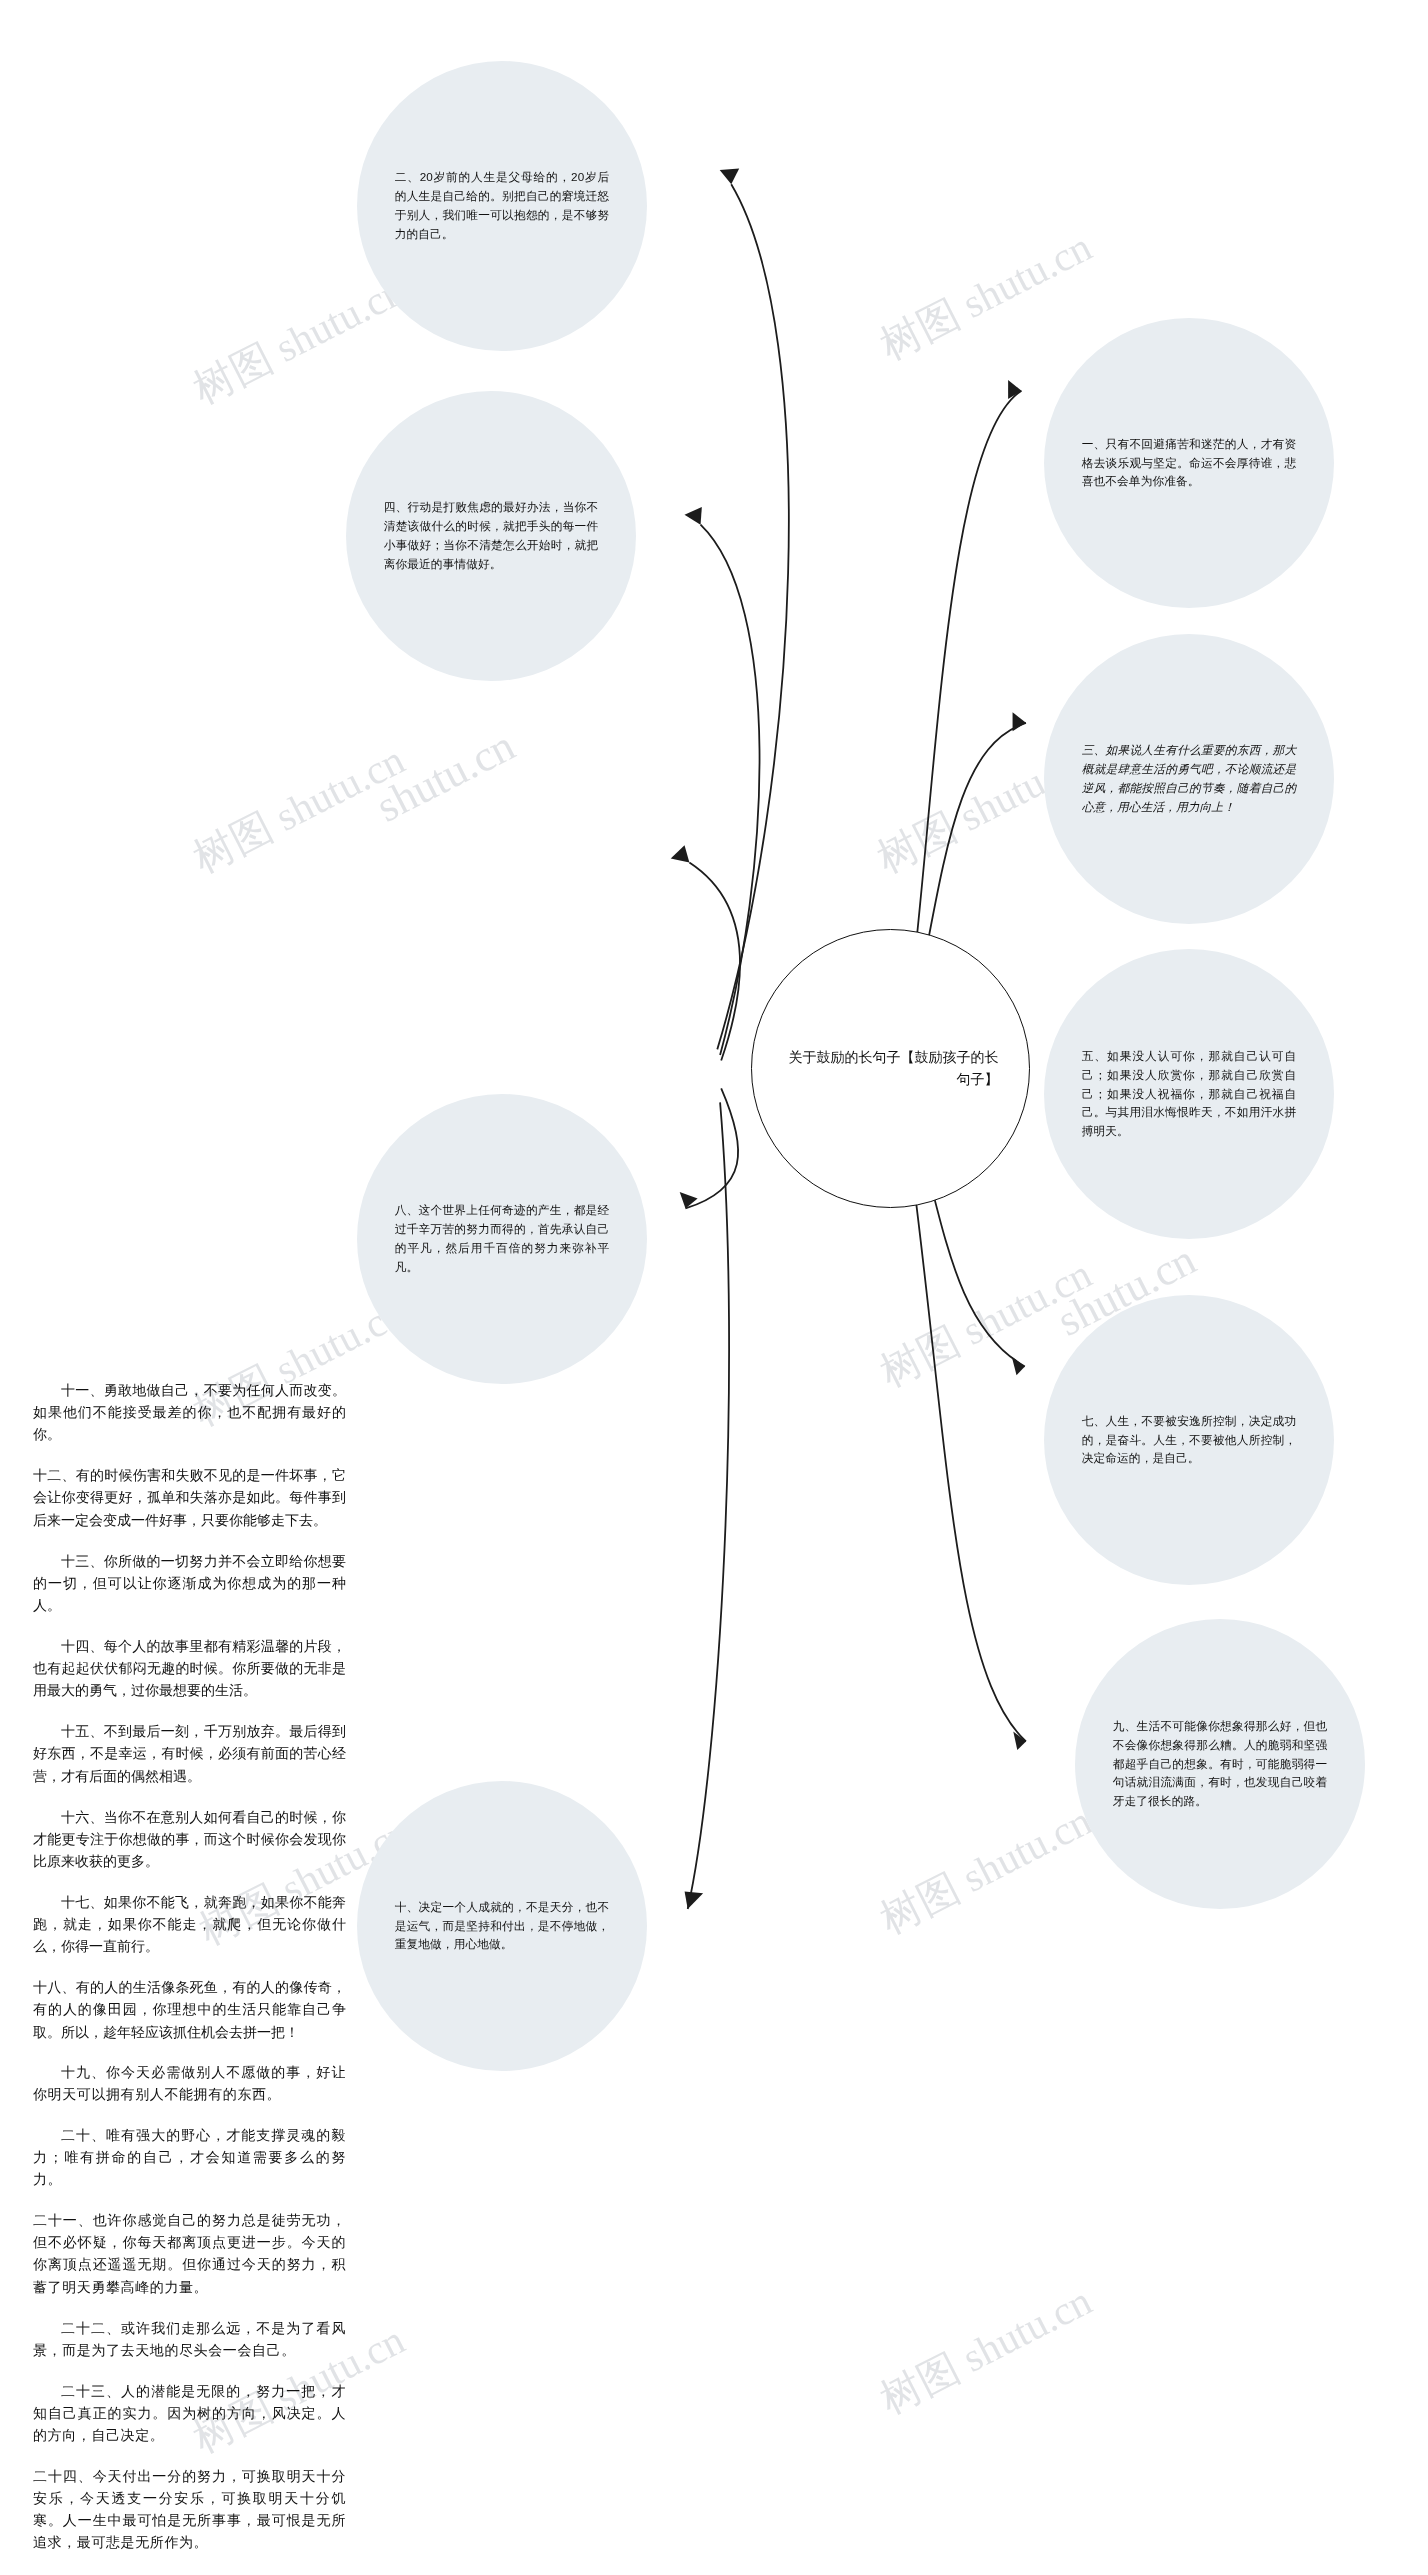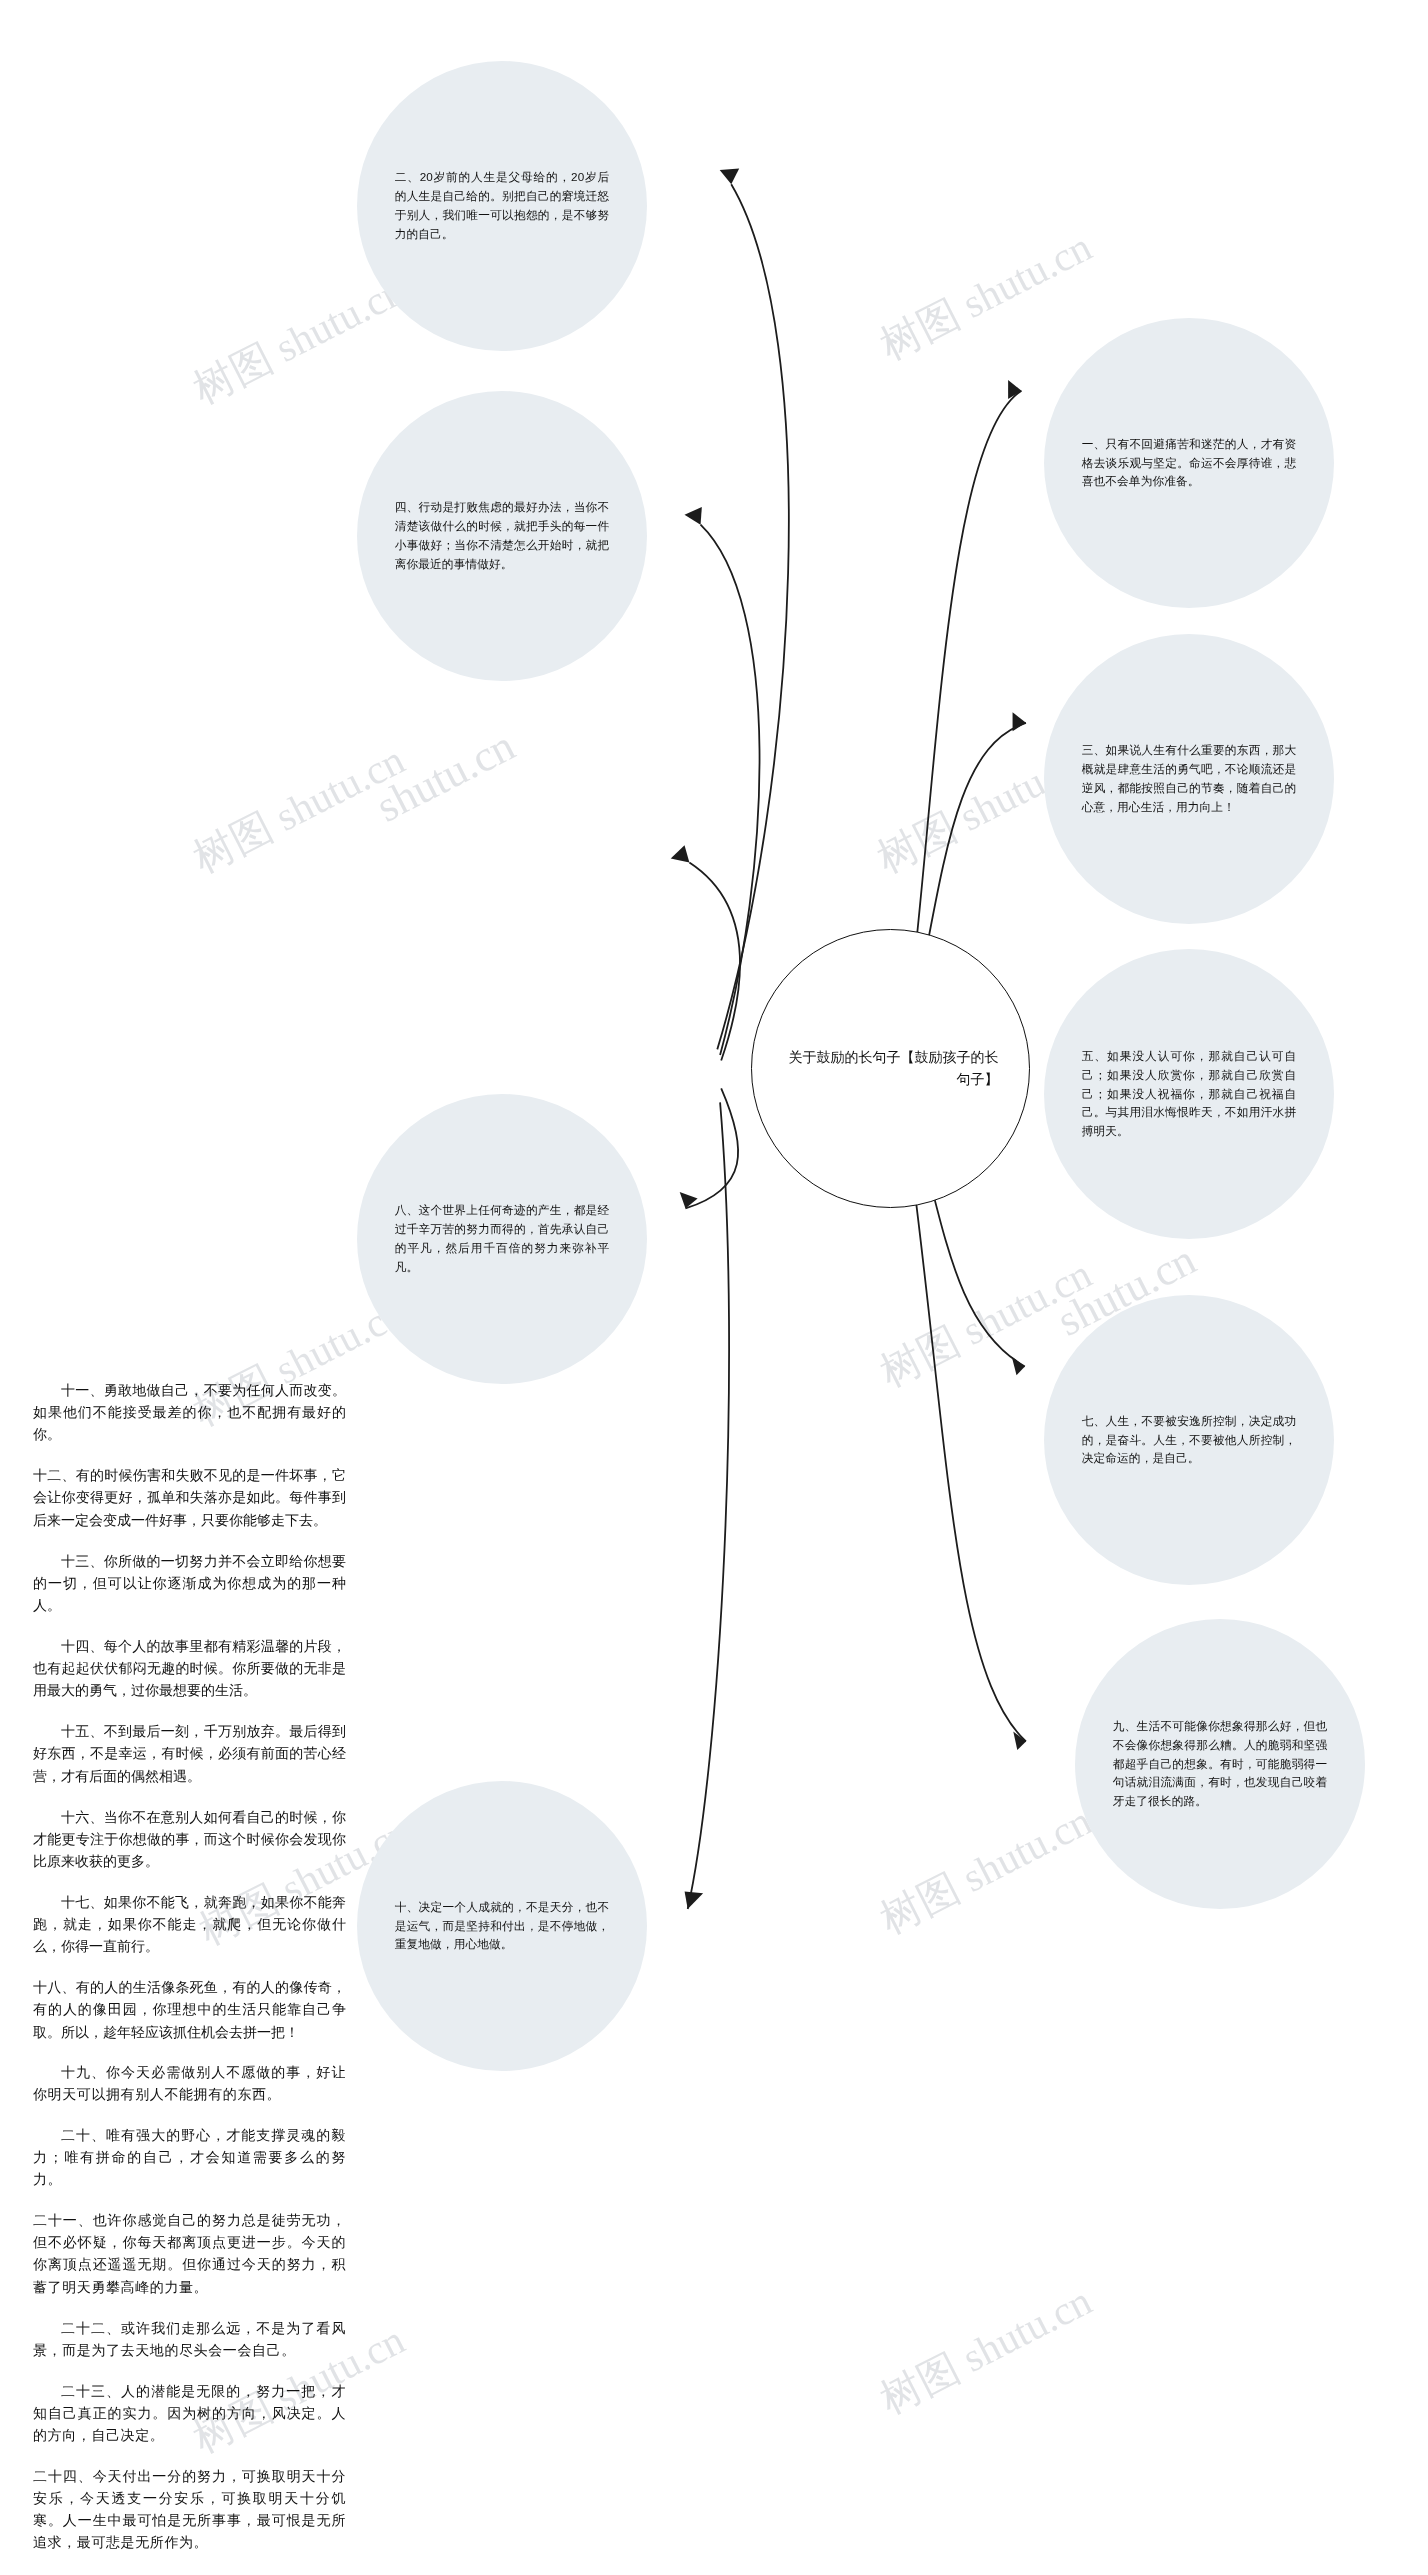--- a/index.html
+++ b/index.html
@@ -150,42 +150,42 @@
     <polygon points="1836,2448 1810,2435 1824,2466" transform="rotate(10 1836 2448)"></polygon>
 
     <path d="M1618,1975 C1700,2560 1700,2990 1838,3120"></path>
     <polygon points="1838,3120 1812,3107 1826,3138" transform="rotate(12 1838 3120)"></polygon>
   </svg>
 
   <div class="bubble" style="left:357px;top:61px;width:290px;height:290px;">
     <div class="txt">二、20岁前的人生是父母给的，20岁后的人生是自己给的。别把自己的窘境迁怒于别人，我们唯一可以抱怨的，是不够努力的自己。</div>
   </div>
 
-  <div class="bubble" style="left:357px;top:391px;width:290px;height:290px;justify-content:center;">
+  <div class="bubble" style="left:346px;top:391px;width:290px;height:290px;justify-content:center;">
     <div class="txt">四、行动是打败焦虑的最好办法，当你不清楚该做什么的时候，就把手头的每一件小事做好；当你不清楚怎么开始时，就把离你最近的事情做好。</div>
   </div>
 
 
   <div class="bubble" style="left:357px;top:1094px;width:290px;height:290px;">
     <div class="txt">八、这个世界上任何奇迹的产生，都是经过千辛万苦的努力而得的，首先承认自己的平凡，然后用千百倍的努力来弥补平凡。</div>
   </div>
 
   <div class="bubble" style="left:357px;top:1781px;width:290px;height:290px;">
     <div class="txt">十、决定一个人成就的，不是天分，也不是运气，而是坚持和付出，是不停地做，重复地做，用心地做。</div>
   </div>
 
   <div class="center-node" style="left:751px;top:929px;width:279px;height:279px;">
     <div class="txt">关于鼓励的长句子【鼓励孩子的长句子】</div>
   </div>
 
   <div class="bubble" style="left:1044px;top:318px;width:290px;height:290px;">
     <div class="txt">一、只有不回避痛苦和迷茫的人，才有资格去谈乐观与坚定。命运不会厚待谁，悲喜也不会单为你准备。</div>
   </div>
 
-  <div class="bubble" style="left:1044px;top:634px;width:290px;height:290px;">
+  <div class="bubble" style="left:1044px;top:634px;width:290px;height:290px;font-style:italic;">
     <div class="txt">三、如果说人生有什么重要的东西，那大概就是肆意生活的勇气吧，不论顺流还是逆风，都能按照自己的节奏，随着自己的心意，用心生活，用力向上！</div>
   </div>
 
   <div class="bubble" style="left:1044px;top:949px;width:290px;height:290px;">
     <div class="txt">五、如果没人认可你，那就自己认可自己；如果没人欣赏你，那就自己欣赏自己；如果没人祝福你，那就自己祝福自己。与其用泪水悔恨昨天，不如用汗水拼搏明天。</div>
   </div>
 
   <div class="bubble" style="left:1044px;top:1295px;width:290px;height:290px;">
     <div class="txt">七、人生，不要被安逸所控制，决定成功的，是奋斗。人生，不要被他人所控制，决定命运的，是自己。</div>
   </div>

